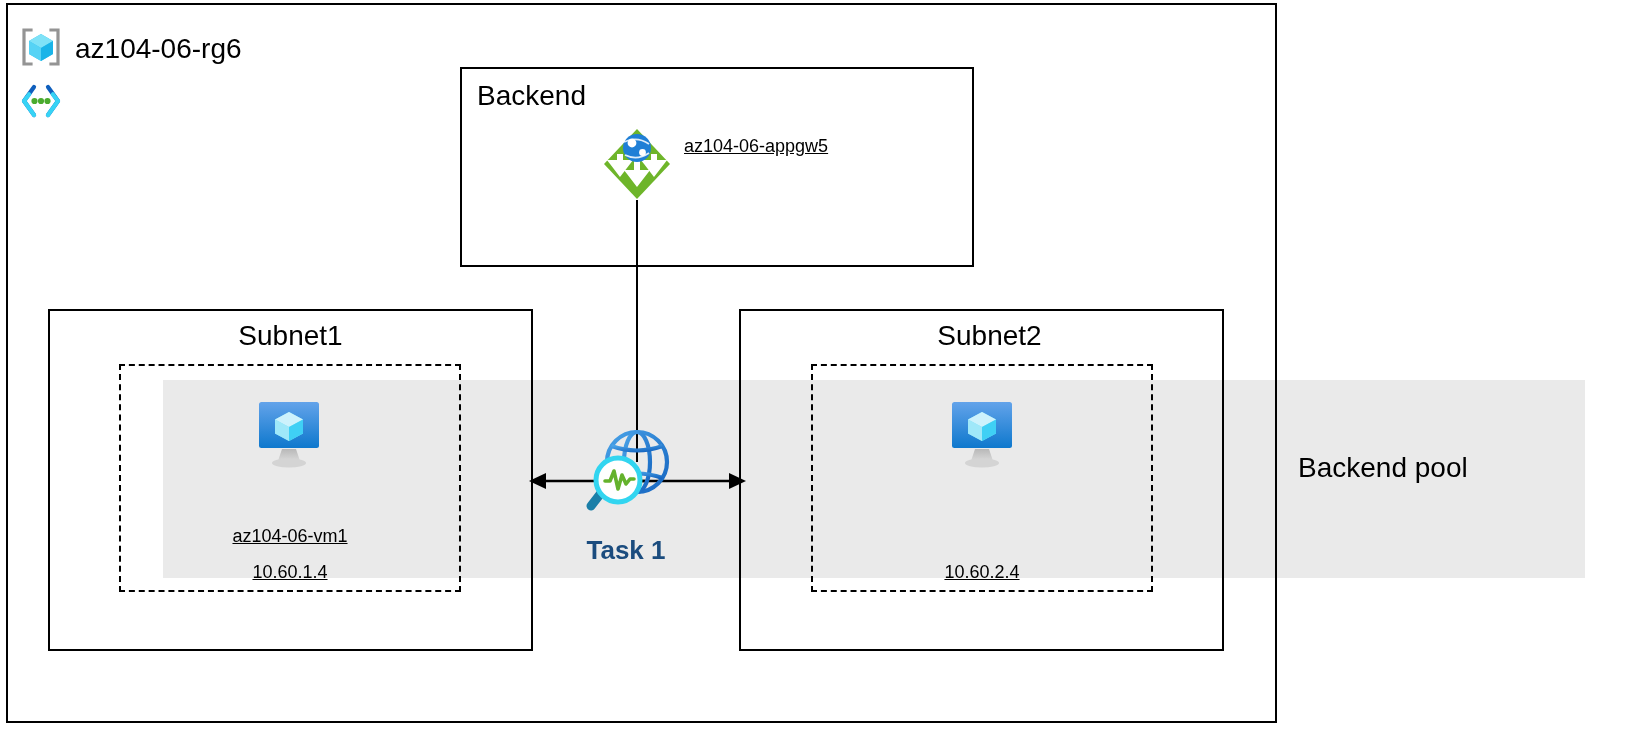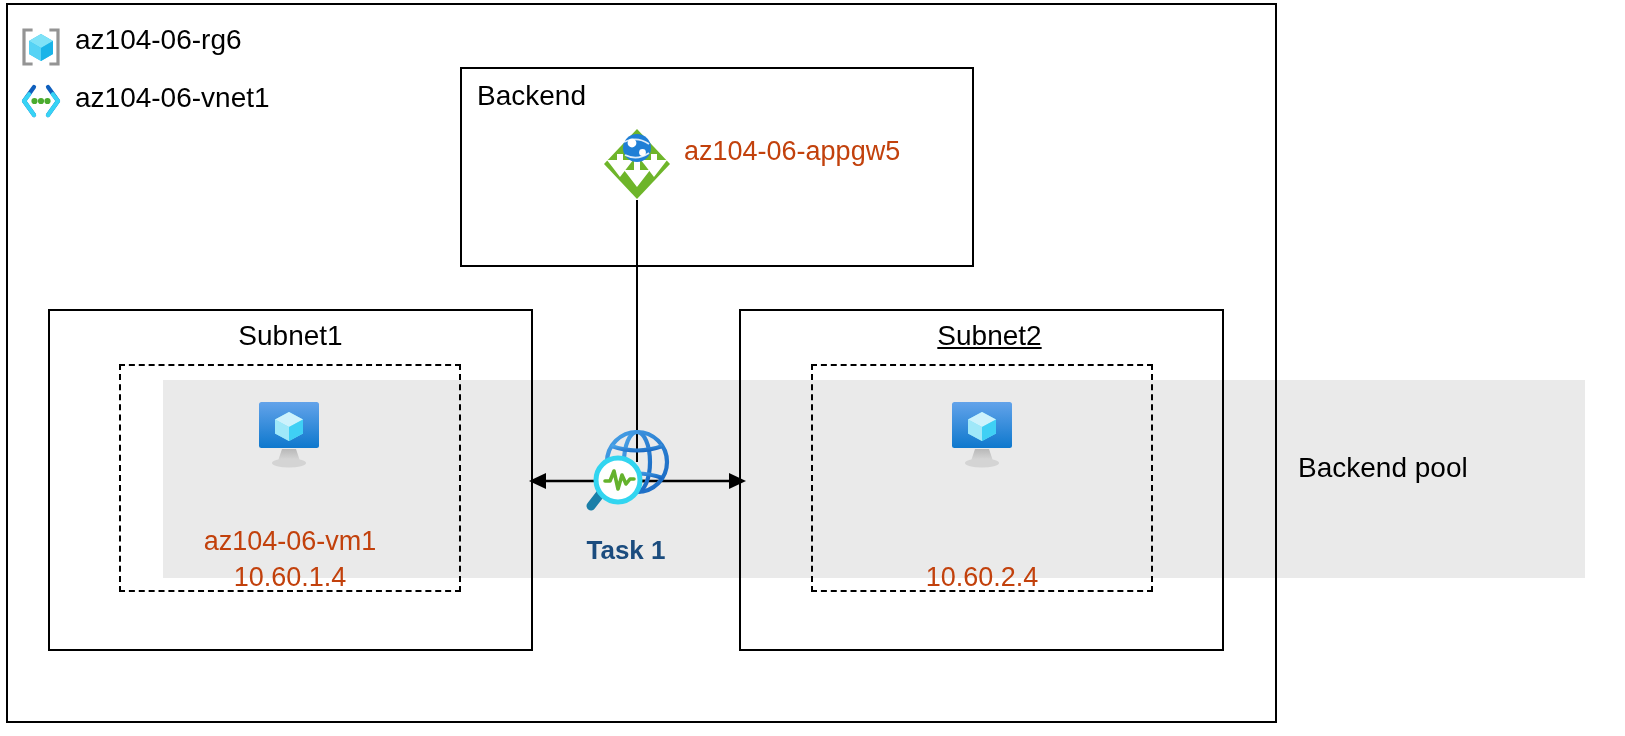--- a/index.html
+++ b/index.html
@@ -34,37 +34,38 @@
   }
   .band {
     position: absolute;
     background: #eaeaea;
   }
 
   
   .legend-row {
     position: absolute;
     display: flex;
-    align-items: flex-start;
+    align-items: center;
     gap: 13px;
   }
   .legend-label {
     font-size: 28px;
     color: #000000;
     line-height: 1;
     white-space: nowrap;
   }
 
   
   .label {
     position: absolute;
-    font-size: 27px;
+    font-size: 18px;
     line-height: 1.18;
     white-space: nowrap;
-    color: #c2410c;
+    color: #000000;
+    text-decoration: underline;
   }
   .label.center {
     text-align: center;
     margin-top: 31px;
   }
   .subnet-title {
     position: absolute;
     font-size: 28px;
     color: #000000;
     white-space: nowrap;
@@ -141,21 +142,20 @@
         <path d="M9.2 10.3 L4 17 L14 31" fill="none" stroke="#37d3f5" stroke-width="4.2" stroke-linecap="round" stroke-linejoin="round"></path>
 
         <path d="M28 3 L38 17 L28 31" fill="none" stroke="#0f5fbd" stroke-width="4.2" stroke-linecap="round" stroke-linejoin="round"></path>
         <path d="M32.8 10.3 L38 17 L28 31" fill="none" stroke="#37d3f5" stroke-width="4.2" stroke-linecap="round" stroke-linejoin="round"></path>
 
         <circle cx="14.5" cy="17" r="3.1" fill="#4aab2e"></circle>
         <circle cx="21" cy="17" r="3.1" fill="#4aab2e"></circle>
         <circle cx="27.5" cy="17" r="3.1" fill="#4aab2e"></circle>
       </svg>
     </span>
-    <span class="legend-label">az104-06-vnet1</span>
   </div>
 
   <div class="box" style="left:460px; top:67px; width:514px; height:200px;"></div>
   <div class="subnet-title" style="left:477px; top:80px;">Backend</div>
 
   <div class="vline" style="left:636px; top:200px; height:262px;"></div>
 
   <span class="icon" style="left:600px; top:124px;">
     <svg width="74" height="78" viewBox="0 0 74 78">
       <polygon points="37,5 70,40 37,75 4,40" fill="#6eb52a"></polygon>
@@ -199,21 +199,21 @@
       <polygon points="38,12 52,19.5 38,27 24,19.5" fill="#cdf2fc"></polygon>
       <polygon points="38,27 52,19.5 52,33.5 38,41" fill="#3fd0f5"></polygon>
       <polygon points="38,27 24,19.5 24,33.5 38,41" fill="#9fe8f9"></polygon>
     </svg>
   </span>
 
   <div class="label center" style="left:119px; top:495px; width:342px; text-align:center;">az104-06-vm1</div>
   <div class="label center" style="left:119px; top:531px; width:342px; text-align:center;">10.60.1.4</div>
 
   <div class="box" style="left:739px; top:309px; width:485px; height:342px;"></div>
-  <div class="subnet-title center" style="left:739px; top:320px; width:501px; text-align:center;text-decoration:underline;">Subnet2</div>
+  <div class="subnet-title center" style="left:739px; top:320px; width:501px; text-align:center;">Subnet2</div>
   <div class="dashed-box" style="left:811px; top:364px; width:342px; height:228px;"></div>
 
   <span class="icon" style="left:944px; top:400px;">
     <svg width="76" height="72" viewBox="0 0 76 72">
       <defs>
         <linearGradient id="vmScreen2" x1="0" y1="0" x2="0" y2="1">
           <stop offset="0%" stop-color="#63a3ea"></stop>
           <stop offset="100%" stop-color="#0e78cd"></stop>
         </linearGradient>
         <linearGradient id="vmStand2" x1="0" y1="0" x2="0" y2="1">

